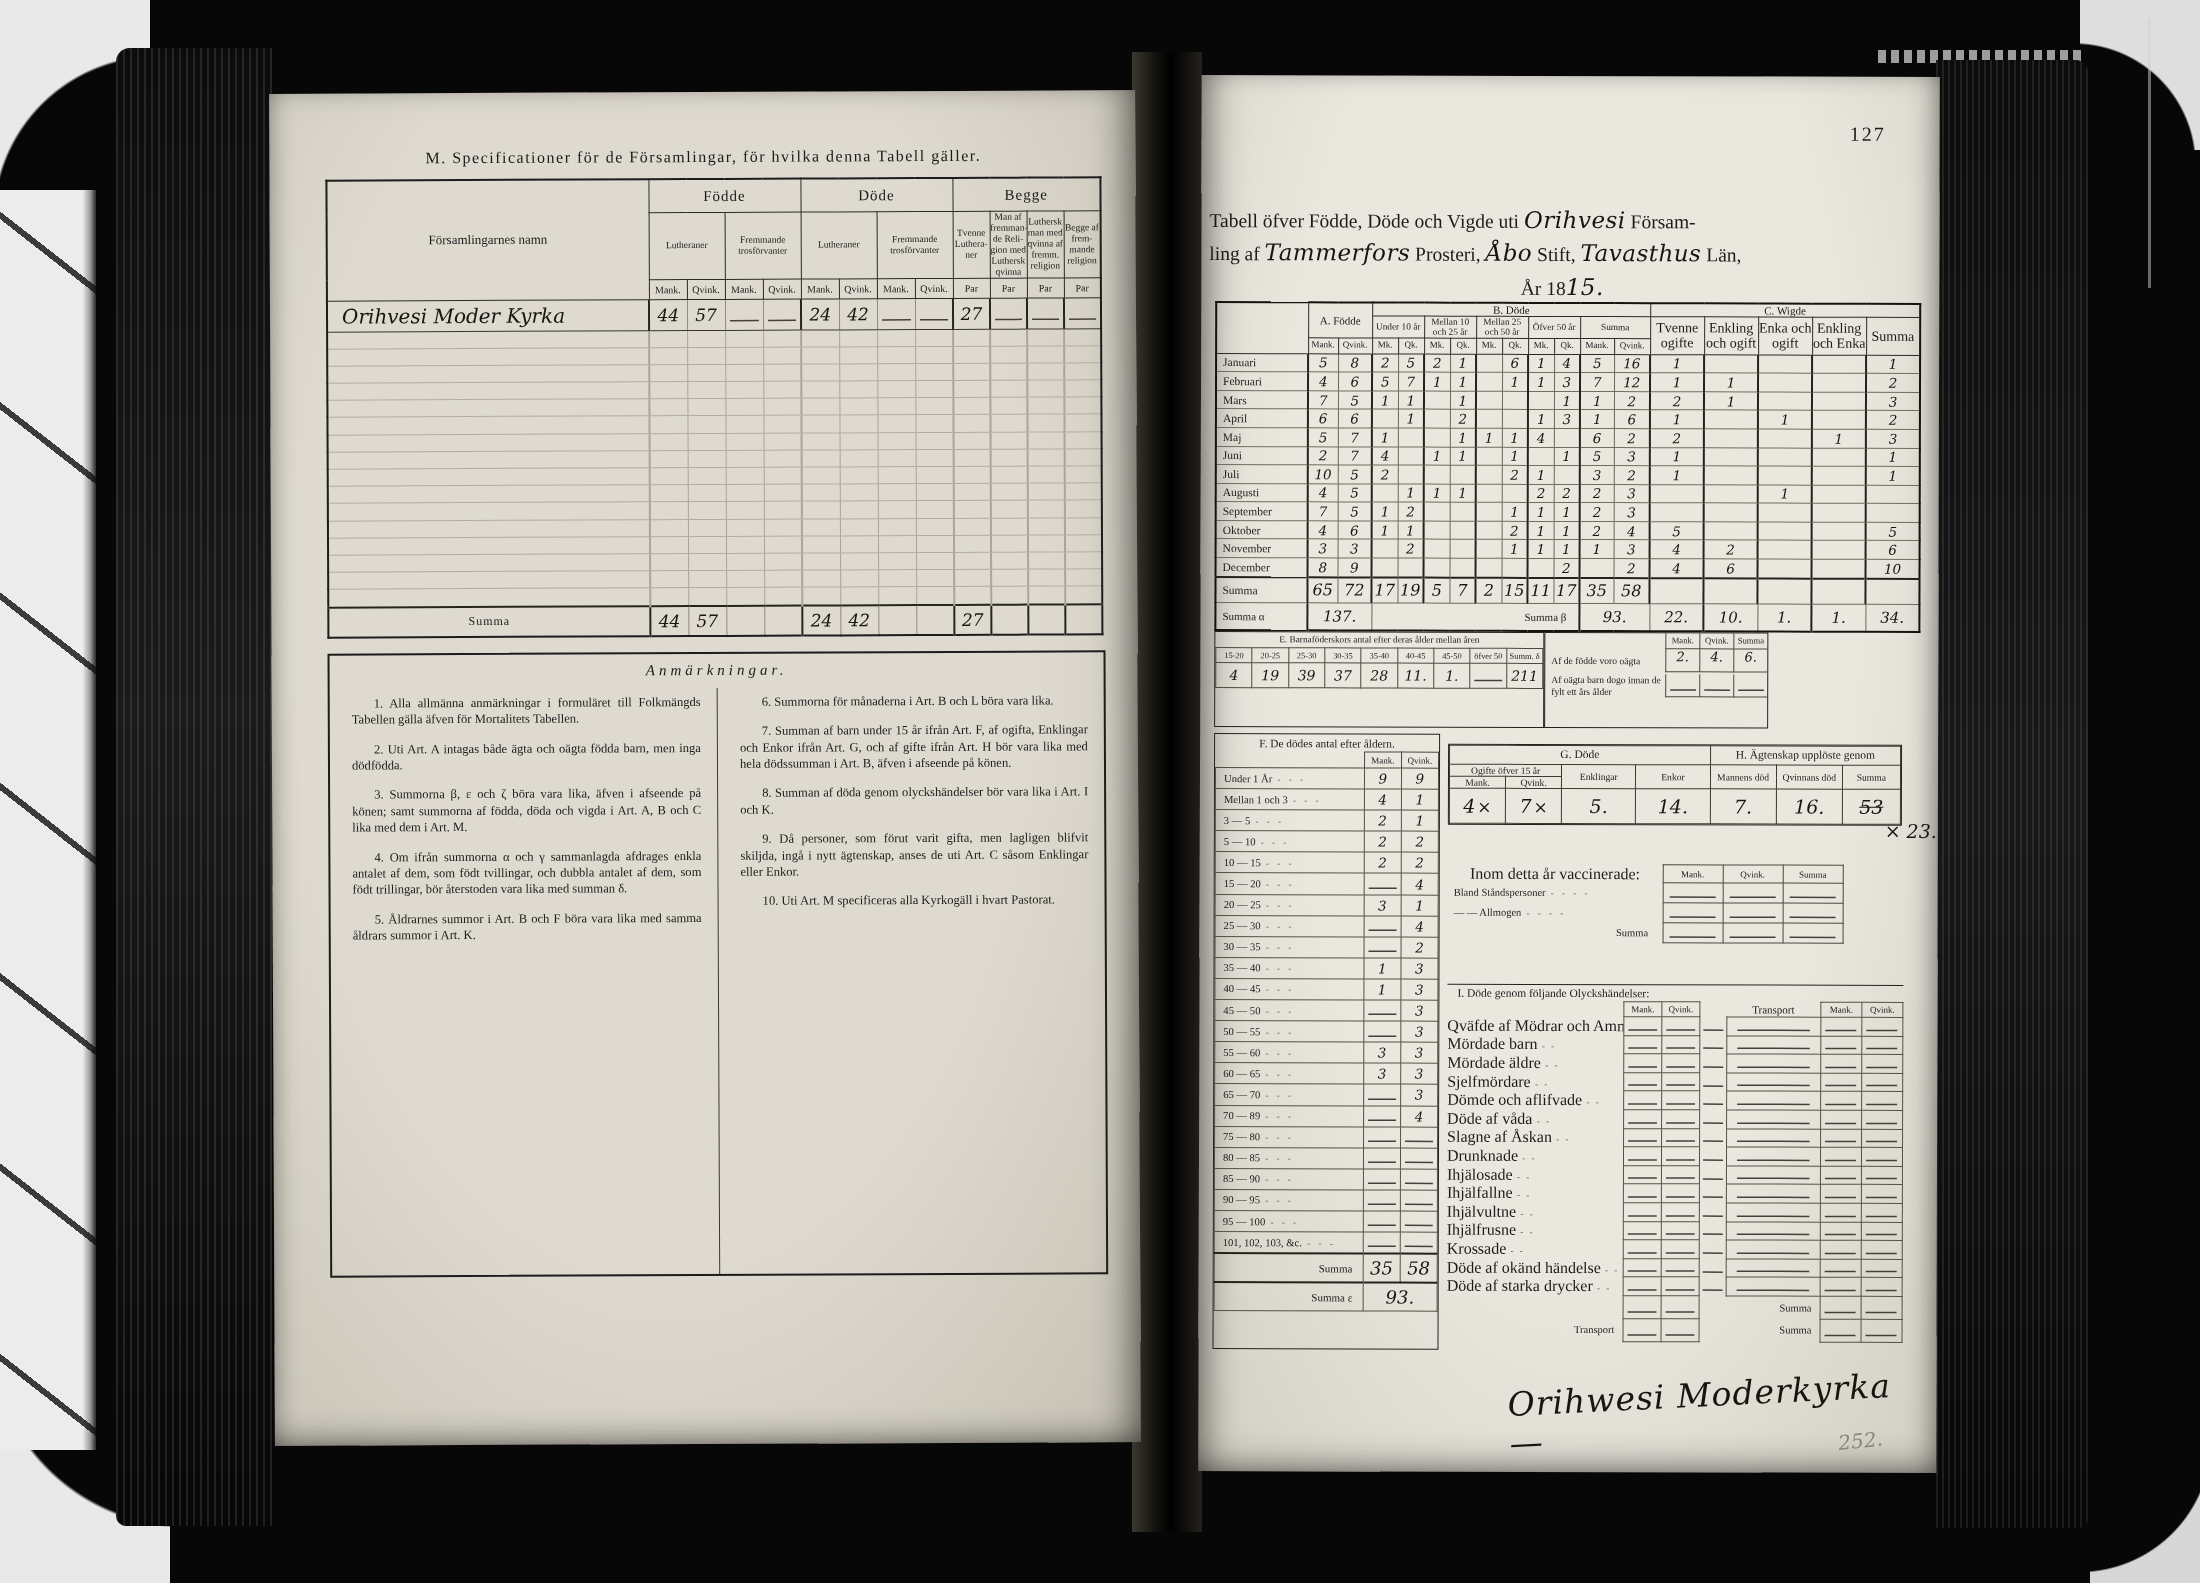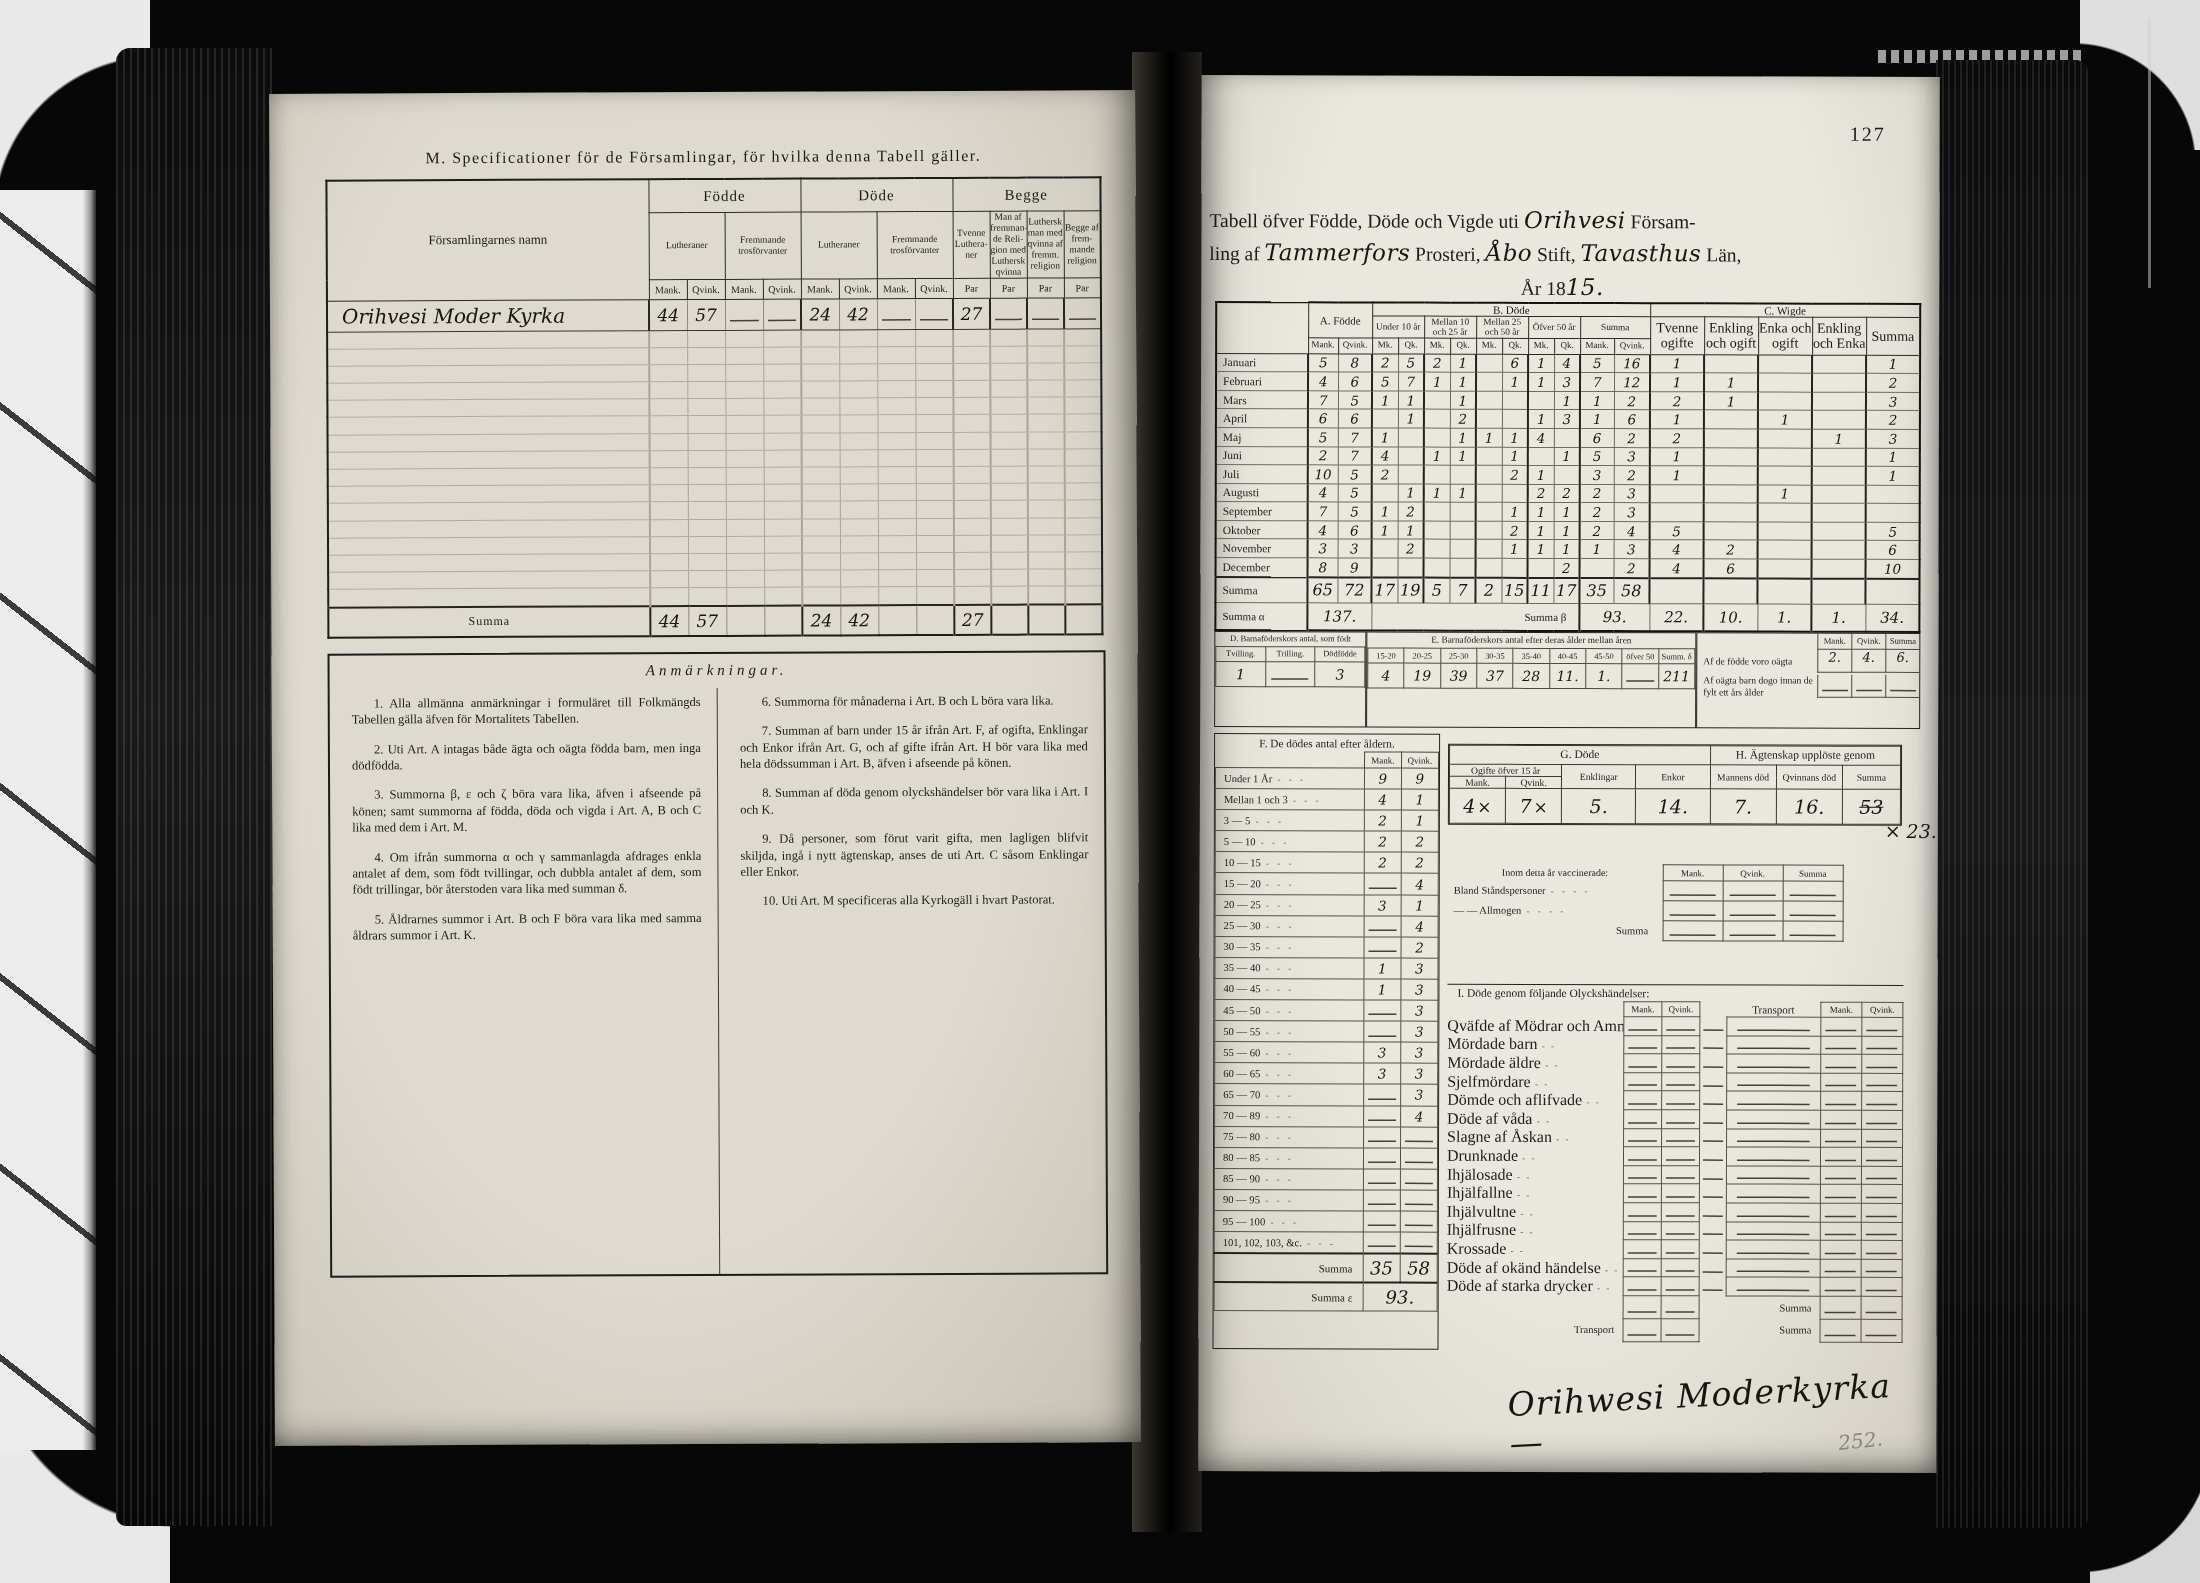--- a/index.html
+++ b/index.html
@@ -123,21 +123,21 @@
   .xm{color:#17150f;font-size:17px;margin-left:2px;}
   .strike{text-decoration:line-through;}
   .g-note{position:absolute;right:-36px;top:74px;font-size:19px;}
   
   .vacc{position:absolute;left:248px;top:788px;width:395px;}
   .vacc-table{width:100%;}
   .vacc-table td,.vacc-table th{font-size:10.5px;}
   .vacc-table .cell{border:1px solid #4c483e;width:56px;height:19px;}
   .vacc-table .lblc{text-align:left;padding-left:6px;}
   .vacc-table .lblc::after{content:"  -   -   -   -";color:#6b675c;font-size:9px;letter-spacing:3px;}
-  .vacc-table .head{text-align:center;font-size:10px;}
+  .vacc-table .head{text-align:center;font-size:16px;}
   .vacc-table .chead{border:1px solid #4c483e;text-align:center;font-size:9px;height:15px;}
   .vacc-table .sumr{text-align:right;padding-right:14px;}
   
   .i-box{position:absolute;left:248px;top:908px;width:456px;height:364px;border-top:1.5px solid #24221c;}
   .i-title{font-size:11.5px;padding:2px 0 2px 10px;}
   .i-table{width:100%;}
   .i-table td,.i-table th{font-size:9px;}
   .i-table .il{font-size:16px;text-align:left;white-space:nowrap;height:18.6px;}
   .i-table .il::after{content:"  -   -  ";color:#6b675c;font-size:9px;letter-spacing:2px;}
   .i-table .c{border:1px solid #555146;}
@@ -855,37 +855,20 @@
           <td class="hw">22.</td>
           <td class="hw">10.</td>
           <td class="hw">1.</td>
           <td class="hw">1.</td>
           <td class="hw">34.</td>
         </tr>
       </tbody>
     </table>
 
     <div class="de-band">
-      <div class="box d-box">
-        <div class="bt">D. Barnaföderskors antal, som födt</div>
-        <table class="mini">
-          <tbody>
-              <tr>
-            <th>Tvilling.</th>
-            <th>Trilling.</th>
-            <th>Dödfödde</th>
-          </tr>
-          <tr>
-            <td class="hw">1</td>
-            <td class="hw dashline"></td>
-            <td class="hw">3</td>
-          </tr>
-        </tbody>
-          </table>
-      </div>
       <div class="box e-box">
         <div class="bt">E. Barnaföderskors antal efter deras ålder mellan åren</div>
         <table class="mini">
           <tbody>
               <tr id="e-cols">
                 <th>15-20</th>
                 <th>20-25</th>
                 <th>25-30</th>
                 <th>30-35</th>
                 <th>35-40</th>

